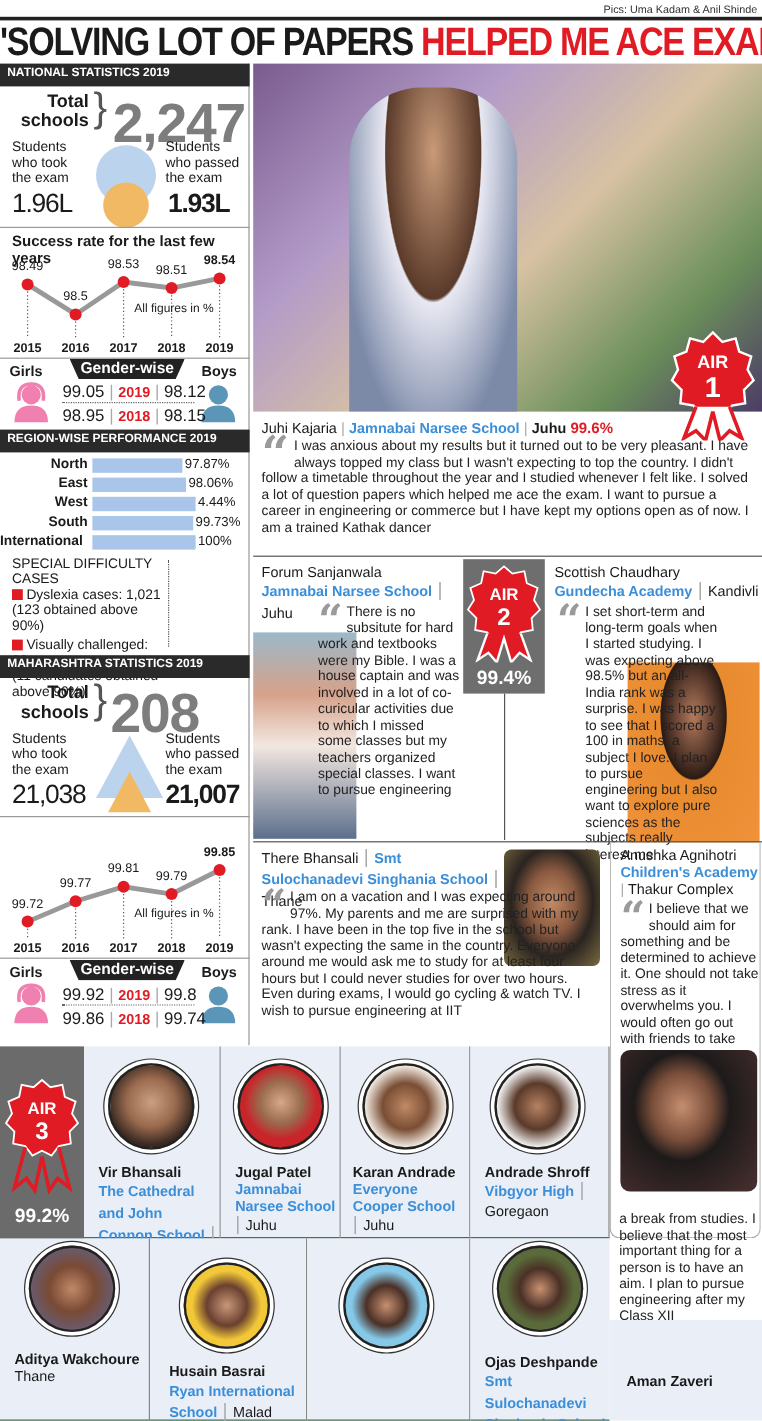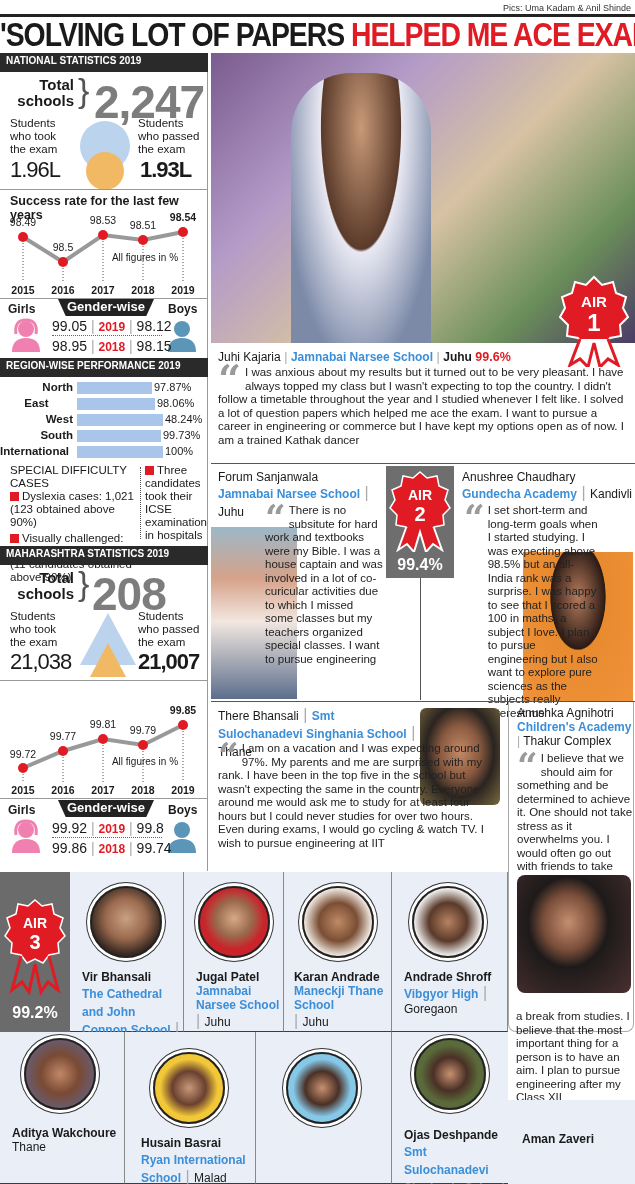--- a/index.html
+++ b/index.html
@@ -116,42 +116,41 @@
     </svg>
   <div class="abs grow" style="left:52px;top:265px"><span>99.05</span> <span class="sep">|</span> <span class="yrr">2019</span> <span class="sep">|</span> <span>98.12</span></div>
   <div class="abs" style="left:52px;top:282px;width:110px;border-top:1px dotted #666"></div>
   <div class="abs grow" style="left:52px;top:285px"><span>98.95</span> <span class="sep">|</span> <span class="yrr">2018</span> <span class="sep">|</span> <span>98.15</span></div>
 
   <div class="abs secbar" style="left:0;top:305px;width:208px">REGION-WISE PERFORMANCE 2019</div>
   <div class="abs" style="left:0;top:328px;width:208px;height:80px">
     <div class="region-row" style="top:0;width:73px;text-align:right">North</div>
     <div class="bar" style="left:77px;top:1px;width:75px"></div>
     <div class="pct" style="left:154px;top:0">97.87%</div>
-    <div class="region-row" style="top:16px;width:73px;text-align:center">East</div>
+    <div class="region-row" style="top:16px;width:73px;text-align:right">East</div>
     <div class="bar" style="left:77px;top:17px;width:78px"></div>
     <div class="pct" style="left:157px;top:16px">98.06%</div>
     <div class="region-row" style="top:32px;width:73px;text-align:right">West</div>
     <div class="bar" style="left:77px;top:33px;width:86px"></div>
-    <div class="pct" style="left:165px;top:32px">48.24%</div>
+    <div class="pct" style="left:165px;top:32px">4.44%</div>
     <div class="region-row" style="top:48px;width:73px;text-align:right">South</div>
     <div class="bar" style="left:77px;top:49px;width:84px"></div>
     <div class="pct" style="left:163px;top:48px">99.73%</div>
     <div class="region-row" style="top:64px;width:93px;text-align:left">International</div>
     <div class="bar" style="left:77px;top:65px;width:86px"></div>
     <div class="pct" style="left:165px;top:64px">100%</div>
   </div>
   <div class="abs small" style="left:10px;top:411px;width:128px">
     <div>SPECIAL DIFFICULTY CASES</div>
     <div><span class="redsq"></span><span>Dyslexia cases: 1,021</span></div>
     <div>(123 obtained above 90%)</div>
     <div style="margin-top:3px"><span class="redsq"></span><span>Visually challenged: 36</span></div>
     <div>(11 candidates obtained above 90%)</div>
   </div>
   <div class="abs" style="left:140px;top:414px;height:72px;border-left:1px dotted #555"></div>
-  <div class="abs small" style="left:145px;top:411px;width:62px"><span class="redsq"></span><span>Three candidates took their ICSE examination in hospitals</span></div>
 
   <div class="abs secbar" style="left:0;top:493px;width:208px">MAHARASHTRA STATISTICS 2019</div>
   <div class="abs label-bold" style="left:10px;top:517px;width:64px">
       <div>Total</div>
       <div>schools</div>
     </div>
   <div class="abs brace" style="left:78px;top:511px">}</div>
   <div class="abs bigcount" style="left:92px;top:514px">208</div>
   <div class="abs small" style="left:10px;top:557px;width:62px">Students who took the exam</div>
   <div class="abs num-light" style="left:10px;top:596px">21,038</div>
@@ -243,21 +242,21 @@
     <polygon points="34,6 41,12 51,10 53,20 62,24 59,34 64,42 57,49 58,59 48,61 42,69 34,65 26,69 20,61 10,59 11,49 4,42 9,34 6,24 15,20 17,10 27,12" fill="#e01b24" stroke="#fff" stroke-width="1.5"></polygon>
     <path d="M20 62 L12 84 L21 78 L28 86 L34 66 L40 86 L47 78 L56 84 L48 62" fill="#e01b24" stroke="#fff" stroke-width="2"></path>
     <text x="34" y="34" text-anchor="middle" fill="#fff" font-family="Liberation Sans, sans-serif" font-size="14" font-weight="700">AIR</text>
     <text x="34" y="55" text-anchor="middle" fill="#fff" font-family="Liberation Sans, sans-serif" font-size="20" font-weight="700">2</text>
   </svg>
   <div class="pctbig">99.4%</div>
 </div>
 <div class="abs vline" style="left:420px;top:578px;height:122px;background:#555"></div>
 
 <div class="abs" style="left:462px;top:470px;width:172px">
-  <div class="name">Anushree Chaudhary</div>
+  <div class="name">Scottish Chaudhary</div>
   <div><span class="school">Gundecha Academy</span> <span class="sep">|</span> <span class="loc">Kandivli</span></div>
 </div>
 <div class="abs photo" style="left:523px;top:552px;width:110px;height:150px;background:radial-gradient(ellipse at 50% 30%,#b57a5c 0%,#2a1a14 35%,#e88a2e 36%,#f0923a 100%)"></div>
 <div class="abs" style="left:464px;top:504px;width:170px">
   <span class="quote-mark" style="float:left;margin-right:3px;font-size:36px">“</span>
   <div class="quote-text" style="width:110px;float:left">I set short-term and long-term goals when I started studying. I was expecting above 98.5% but an all-India rank was a surprise. I was happy to see that I scored a 100 in maths, a subject I love. I plan to pursue engineering but I also want to explore pure sciences as the subjects really interest me</div>
 </div>
 <div class="abs hline" style="left:211px;top:701px;width:424px;background:#555"></div>
 
 <div class="abs" style="left:218px;top:706px;width:200px">
@@ -302,21 +301,21 @@
   <div style="position:absolute;left:12px;top:98px;width:86px">
       <div class="cellname">Jugal Patel</div>
       <div class="cellschool">Jamnabai Narsee School</div>
       <div><span class="sep">|</span> <span class="cellloc">Juhu</span></div>
     </div>
 </div>
 <div class="cell" style="left:284px;top:872px;width:108px;height:160px">
   <div class="avatar" style="left:18px;top:14px;width:72px;height:72px;background:radial-gradient(circle at 50% 50%,#c08a66 0%,#7a4e34 40%,#f0e8e0 70%)"></div>
   <div style="position:absolute;left:10px;top:98px;width:96px">
       <div class="cellname">Karan Andrade</div>
-      <div class="cellschool">Maneckji Thane School</div>
+      <div class="cellschool">Everyone Cooper School</div>
       <div><span class="sep">|</span> <span class="cellloc">Juhu</span></div>
     </div>
 </div>
 <div class="cell" style="left:392px;top:872px;width:116px;height:160px">
   <div class="avatar" style="left:20px;top:14px;width:72px;height:72px;background:radial-gradient(circle at 50% 50%,#b88262 0%,#5a3a2a 40%,#f0f0f0 70%)"></div>
   <div style="position:absolute;left:12px;top:98px;width:100px">
       <div class="cellname">Andrade Shroff</div>
       <div><span class="cellschool">Vibgyor High</span> <span class="sep">|</span></div>
       <div class="cellloc">Goregaon</div>
     </div>
@@ -340,17 +339,17 @@
   <div class="avatar" style="left:30px;top:20px;width:72px;height:72px;background:radial-gradient(circle at 50% 50%,#c89070 0%,#4a3026 35%,#86c8e8 60%)"></div>
 </div>
 <div class="cell" style="left:392px;top:1032px;width:116px;height:152px;border-right:none">
   <div class="avatar" style="left:22px;top:6px;width:72px;height:72px;background:radial-gradient(circle at 50% 50%,#c89070 0%,#4a3026 35%,#5a6a3a 60%)"></div>
   <div style="position:absolute;left:12px;top:96px;width:104px">
       <div class="cellname">Ojas Deshpande</div>
       <div><span class="cellschool">Smt Sulochanadevi Singhania School</span> </div>
     </div>
 </div>
 <div class="abs" style="left:508px;top:1100px;width:127px;height:84px;background:#e9eef7">
-  <div style="position:absolute;left:14px;top:32px;width:112px">
+  <div style="position:absolute;left:14px;top:44px;width:112px">
       <div class="cellname">Aman Zaveri</div>
     </div>
 </div>
 <div class="abs" style="left:522px;top:1164px;font-size:12px;white-space:nowrap"></div>
 
 </body></html>

